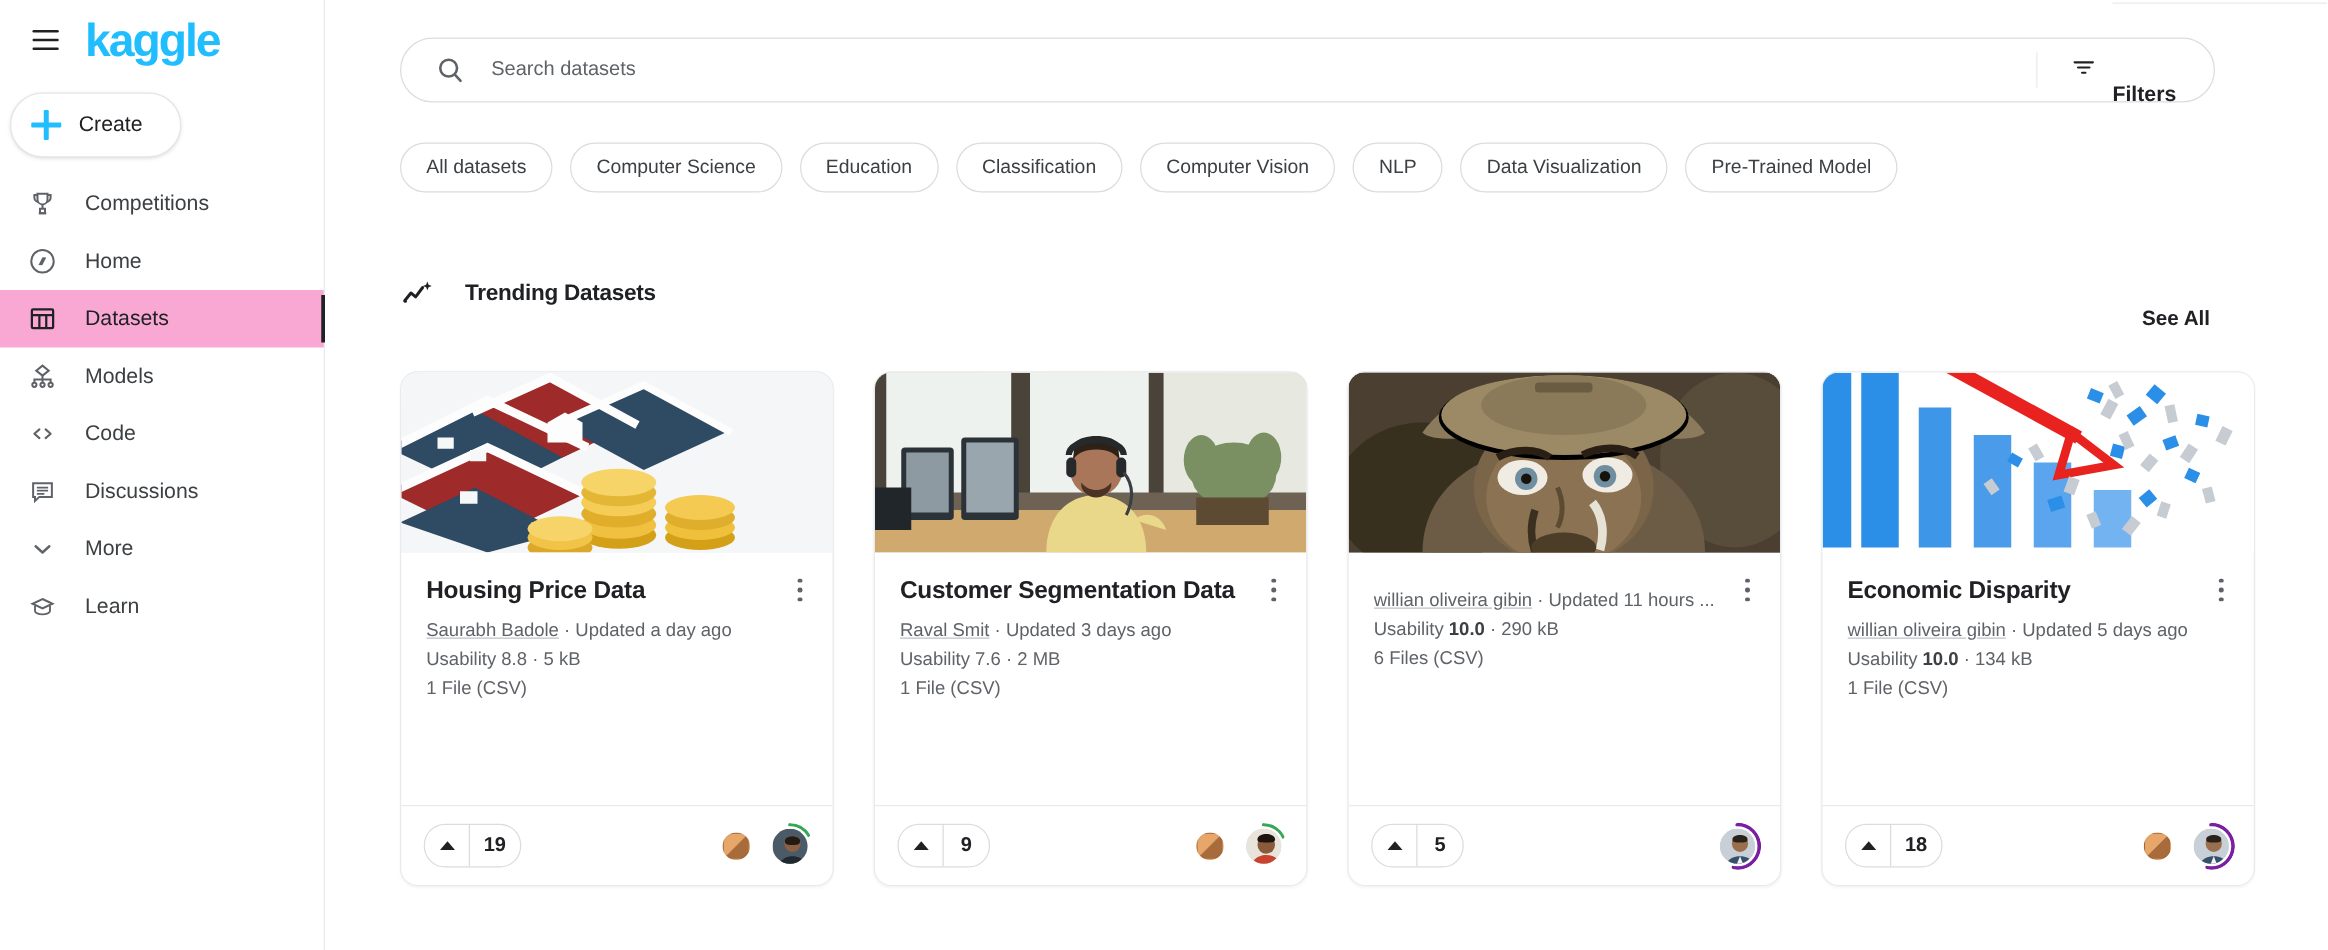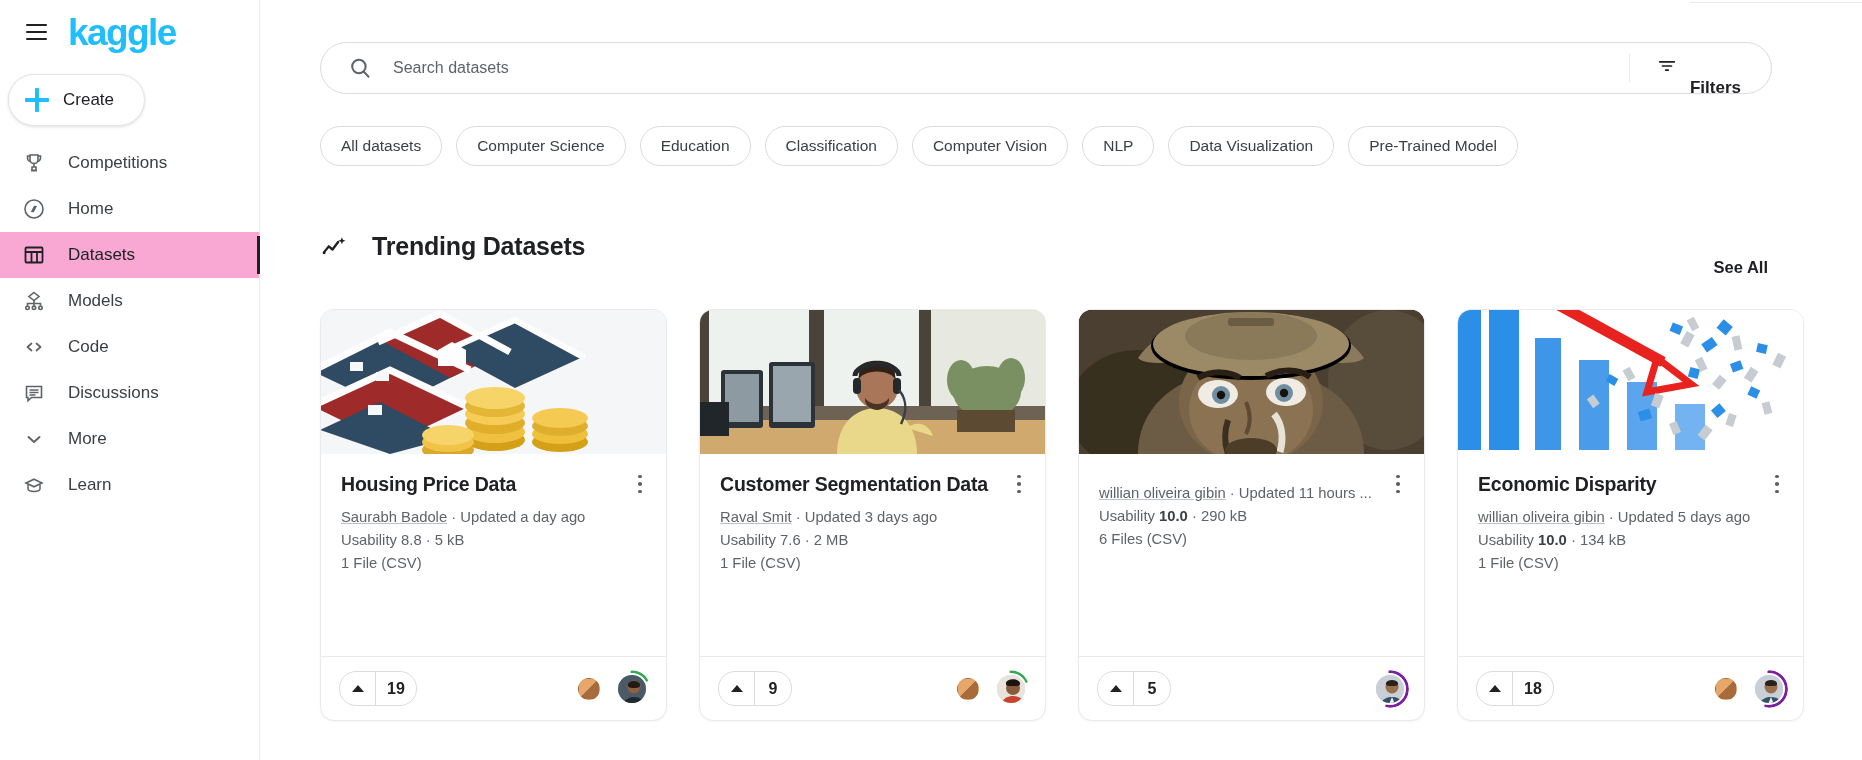--- a/index.html
+++ b/index.html
@@ -75,21 +75,21 @@
     overflow: hidden; padding: 0 0 0 0;
   }
   .main-inner { padding: 0 48px 0 60px; }
 
   .topbar-line {
     position: absolute; left: 1430px; right: 0; top: 2px;
     height: 1px; background: #e8eaed;
   }
 
   
-  .search-row { padding-top: 42px; }
+  .search-row { padding-top: 30px; }
   .search-box {
     height: 52px; border: 1px solid #dadce0; border-radius: 26px;
     background: #fff; display: flex; align-items: center;
     padding: 0 8px 0 26px; width: 1452px;
   }
   .search-ico { width: 26px; height: 26px; flex: 0 0 26px; margin-right: 18px; }
   .search-input {
     flex: 1; border: none; outline: none; font-size: 16px;
     color: #3c4043; background: transparent;
     font-family: "Liberation Sans", sans-serif;
@@ -111,21 +111,21 @@
     font-size: 15.5px; color: #3c4043; cursor: pointer; background: #fff;
     white-space: nowrap;
   }
 
   
   .sec-head {
     display: flex; align-items: center;
     margin-top: 50px; width: 1452px;
   }
   .trend-ico { width: 30px; height: 30px; flex: 0 0 30px; margin-right: 22px; }
-  .sec-title { font-size: 25px; font-weight: bold; color: #202124; letter-spacing: -.2px; }
+  .sec-title { font-size: 18px; font-weight: bold; color: #202124; letter-spacing: -.2px; }
   .see-all {
     margin-left: auto; font-size: 16.5px; font-weight: bold;
     color: #202124; cursor: pointer; padding-right: 4px; margin-top: 42px;
   }
 
   
   .cards { display: flex; gap: 32px; margin-top: 32px; }
   .card {
     width: 347px; min-width: 347px; height: 412px;
     border: 1px solid #e8eaed; border-radius: 14px;

